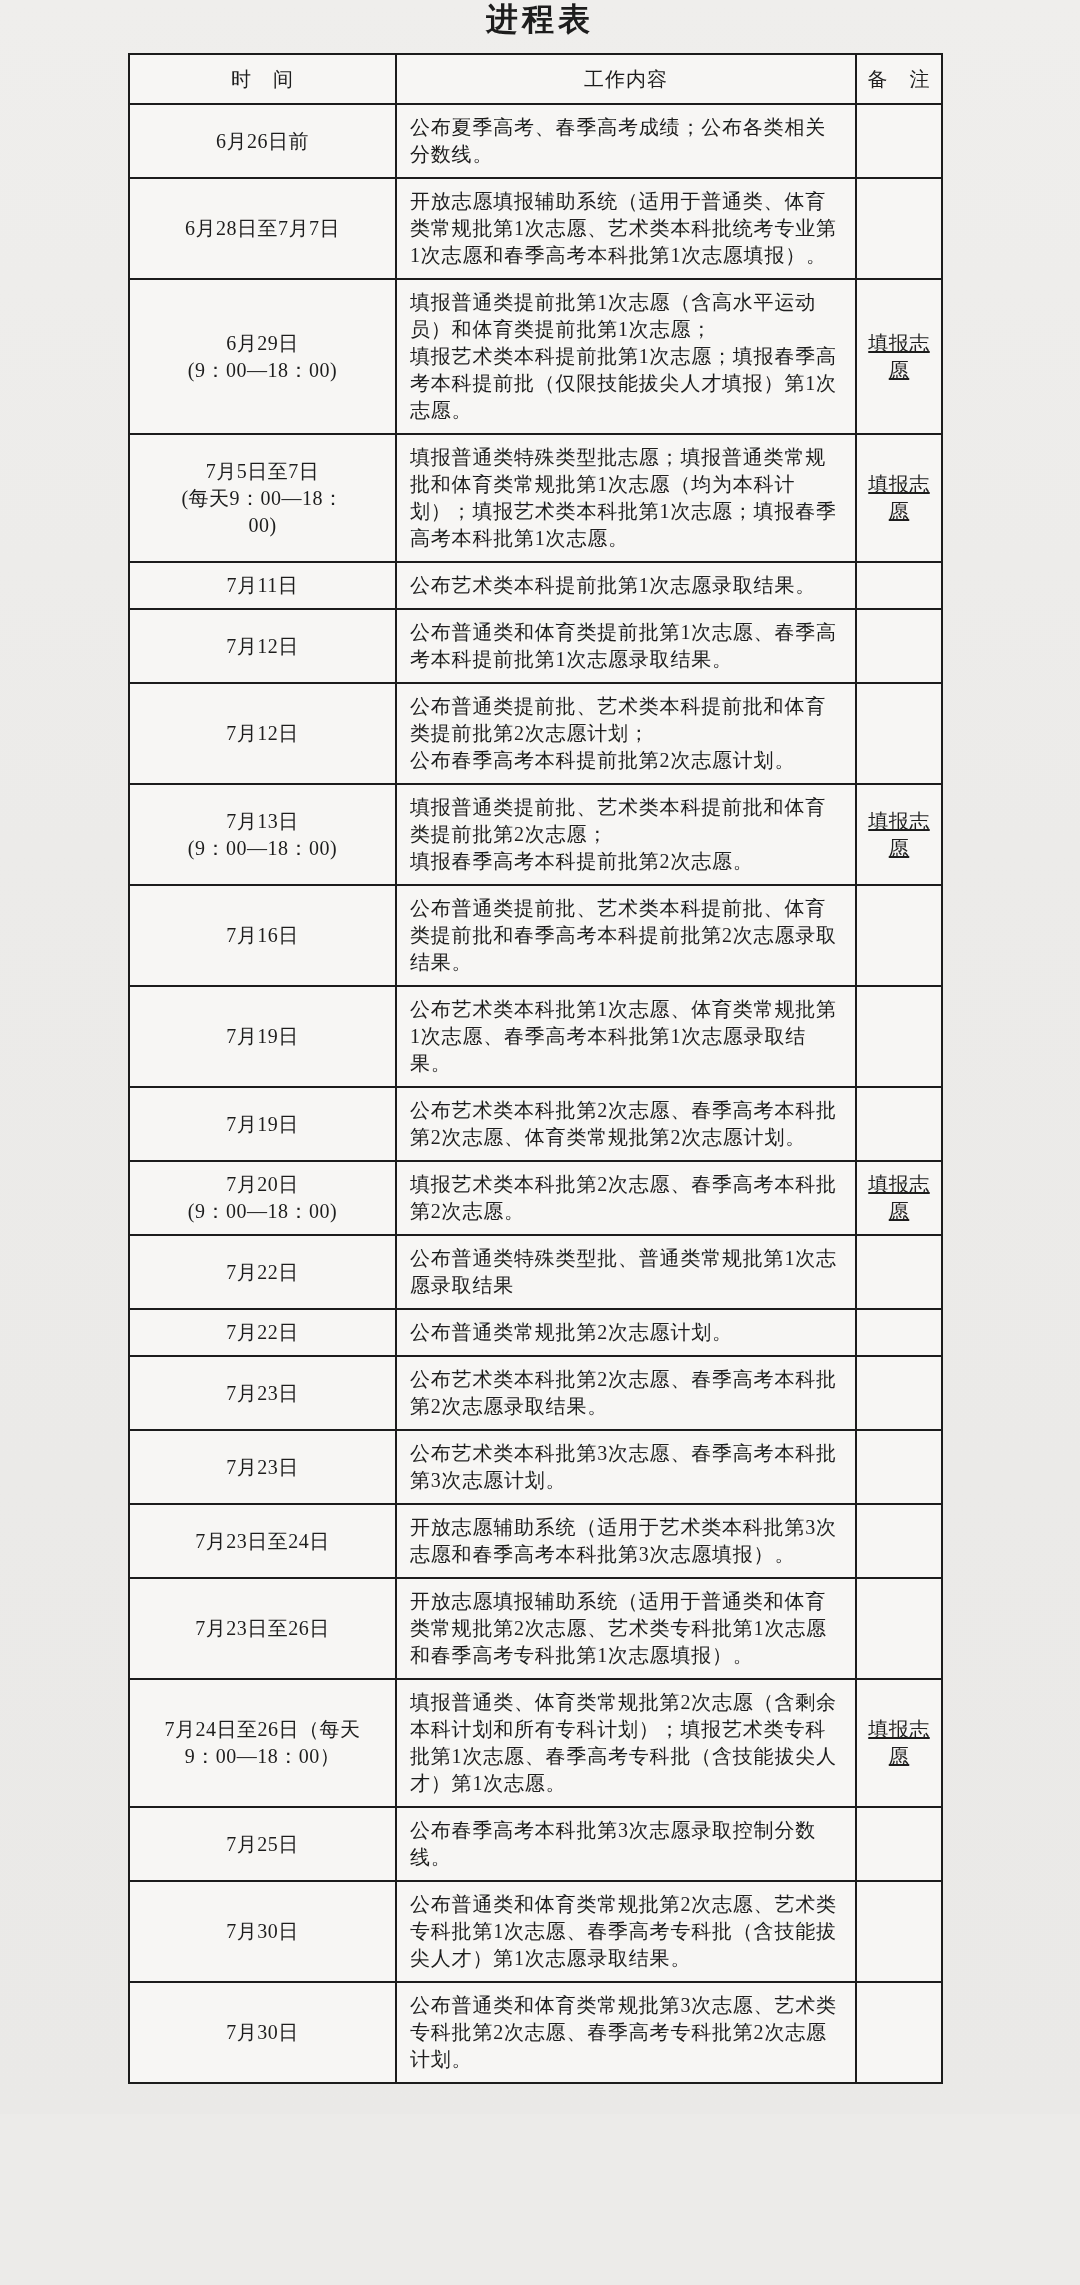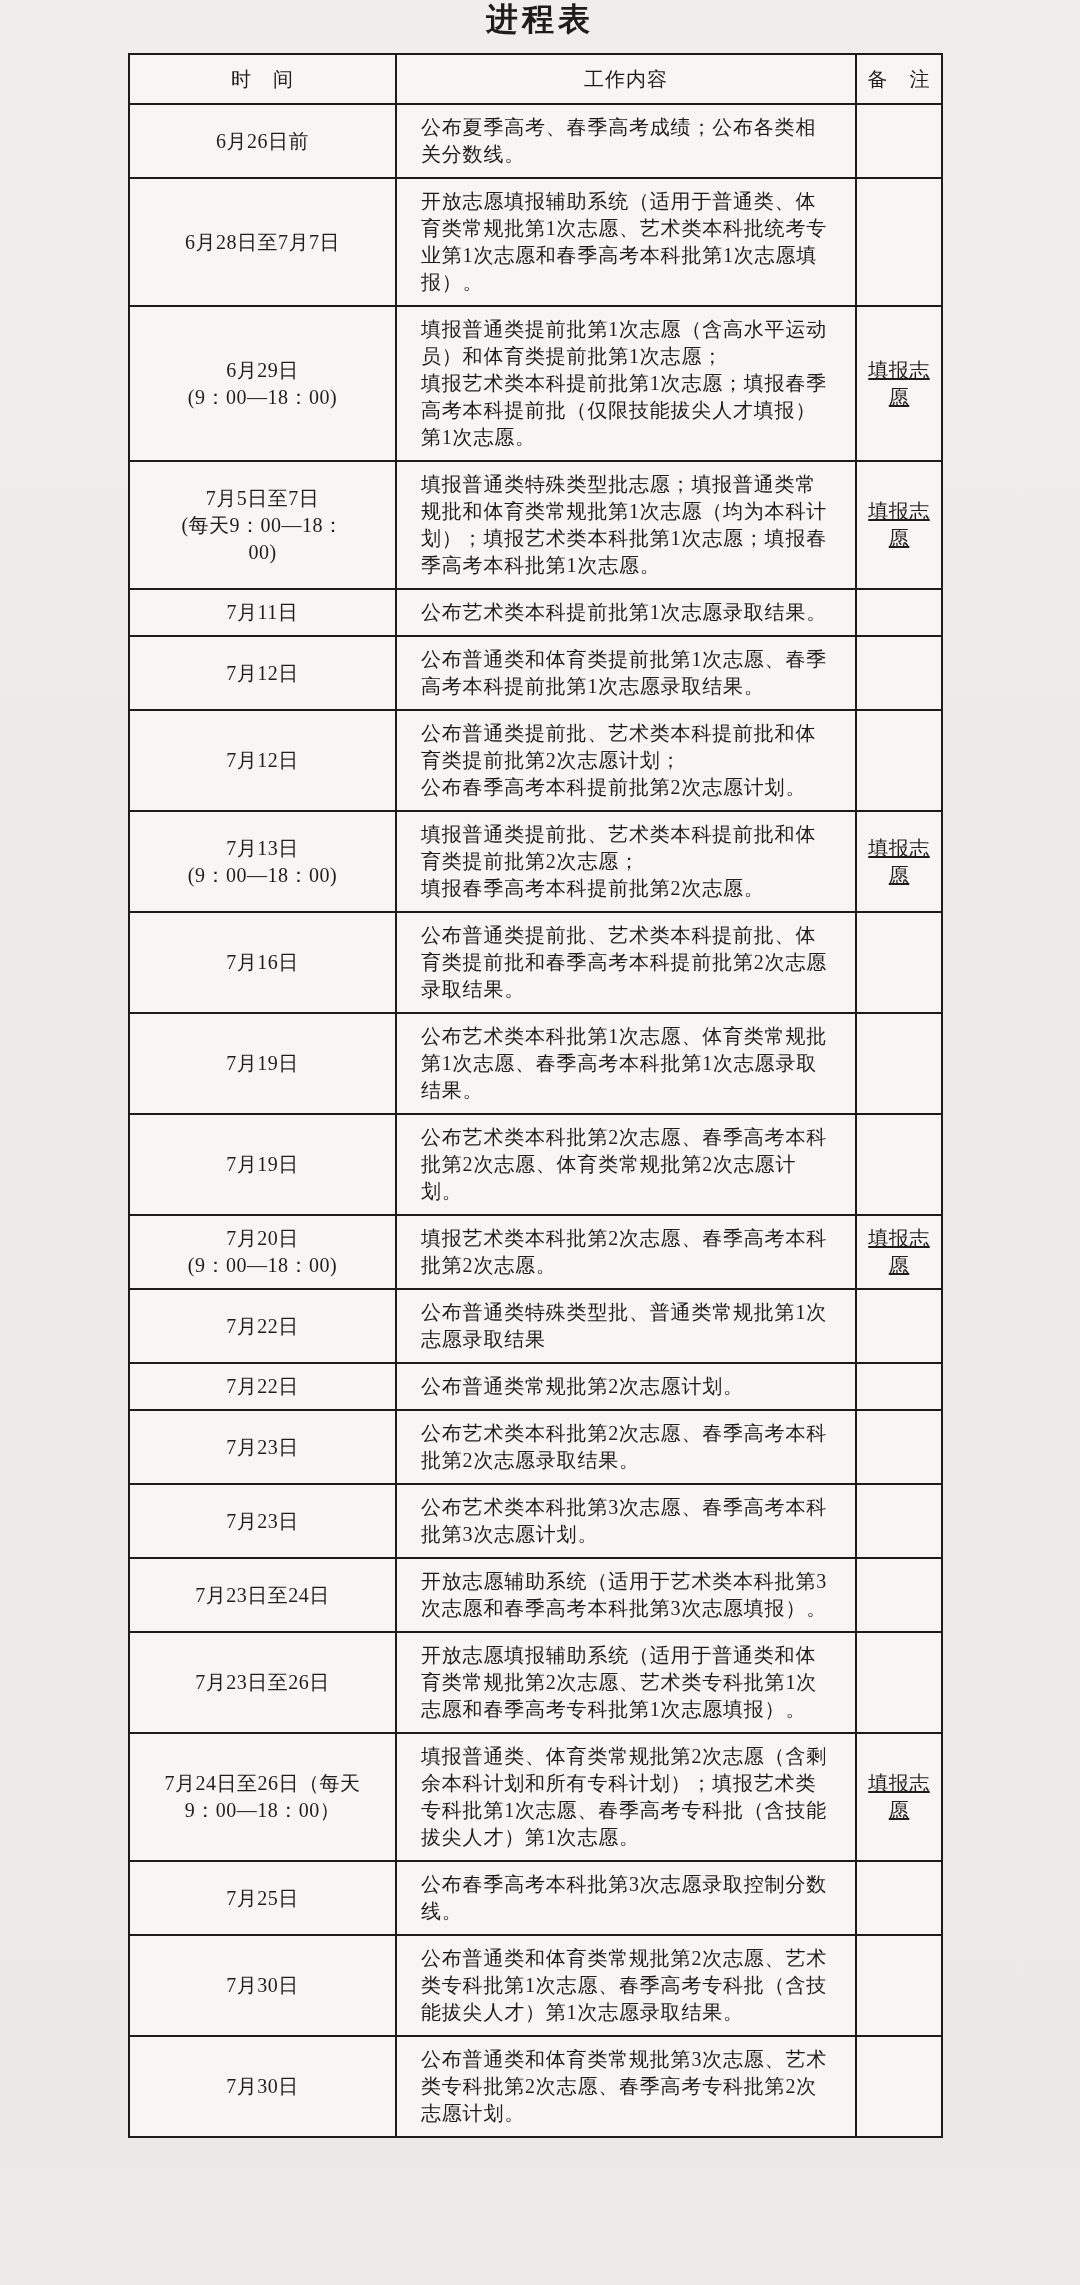--- a/index.html
+++ b/index.html
@@ -50,21 +50,21 @@
   }
   td.time{
     text-align:center;
     white-space:pre-line;
     letter-spacing:0.5px;
     border-radius:22px;
   }
   td.content{
     text-align:left;
     white-space:pre-line;
-    padding:9px 24px;
+    padding:9px 13px;
     letter-spacing:0.8px;
   }
   td.note{
     text-align:center;
     letter-spacing:0.5px;
     text-decoration:underline;
   }
 </style>
 </head>
 <body>

